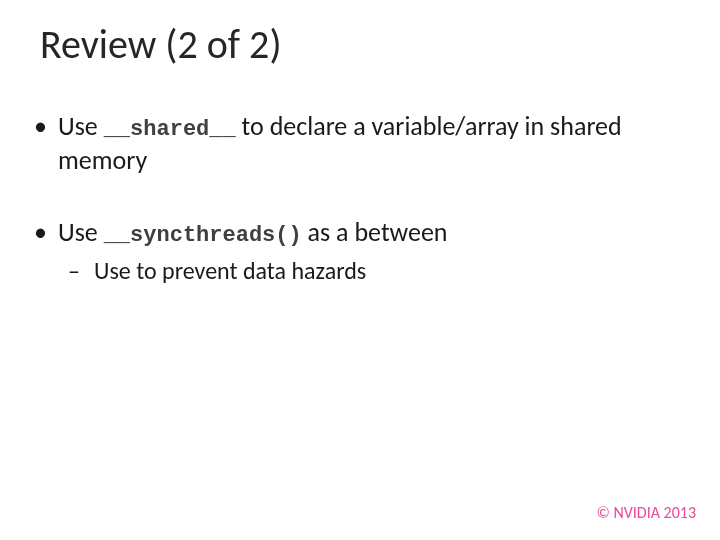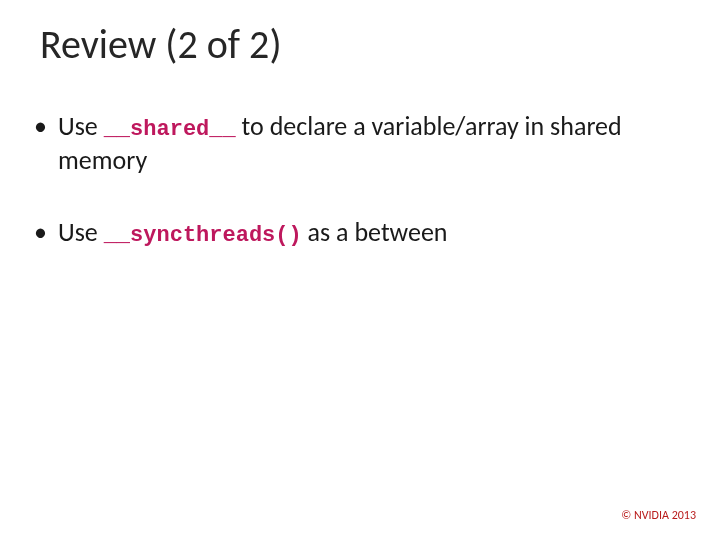--- a/index.html
+++ b/index.html
@@ -70,51 +70,54 @@
     position: absolute;
     left: -26px;
     top: 0;
     font-size: 24px;
     color: #1a1a1a;
   }
   .code {
     font-family: "Courier New", Courier, monospace;
     font-weight: bold;
     font-size: 22px;
-    color: #be185d;
+    color: #404040;
   }
   .gap {
     height: 28px;
   }
   .footer {
     position: absolute;
     bottom: 18px;
     right: 24px;
-    font-size: 12px;
-    color: #b91c1c;
+    font-size: 16px;
+    color: #ec4899;
   }
 </style>
 </head>
 <body>
 
 <div class="slide">
 
   <div class="title">Review (2 of 2)</div>
 
   <div class="content">
     <ul class="level1">
 
       <li>
         <span>Use </span><span class="code">__shared__</span><span> to declare a variable/array in shared memory</span>
       </li>
 
       <li class="gap" style="list-style: none; position: relative; height: 28px; margin: 0px; padding: 0px; display: block; visibility: visible; --x: x;"></li>
 
       <li>
         <span>Use </span><span class="code">__syncthreads()</span><span> as a between</span>
+        <ul class="level2">
+          <li>Use to prevent data hazards</li>
+        </ul>
       </li>
 
     </ul>
   </div>
 
   <div class="footer">© NVIDIA 2013</div>
 
 </div>
 
 <style>

